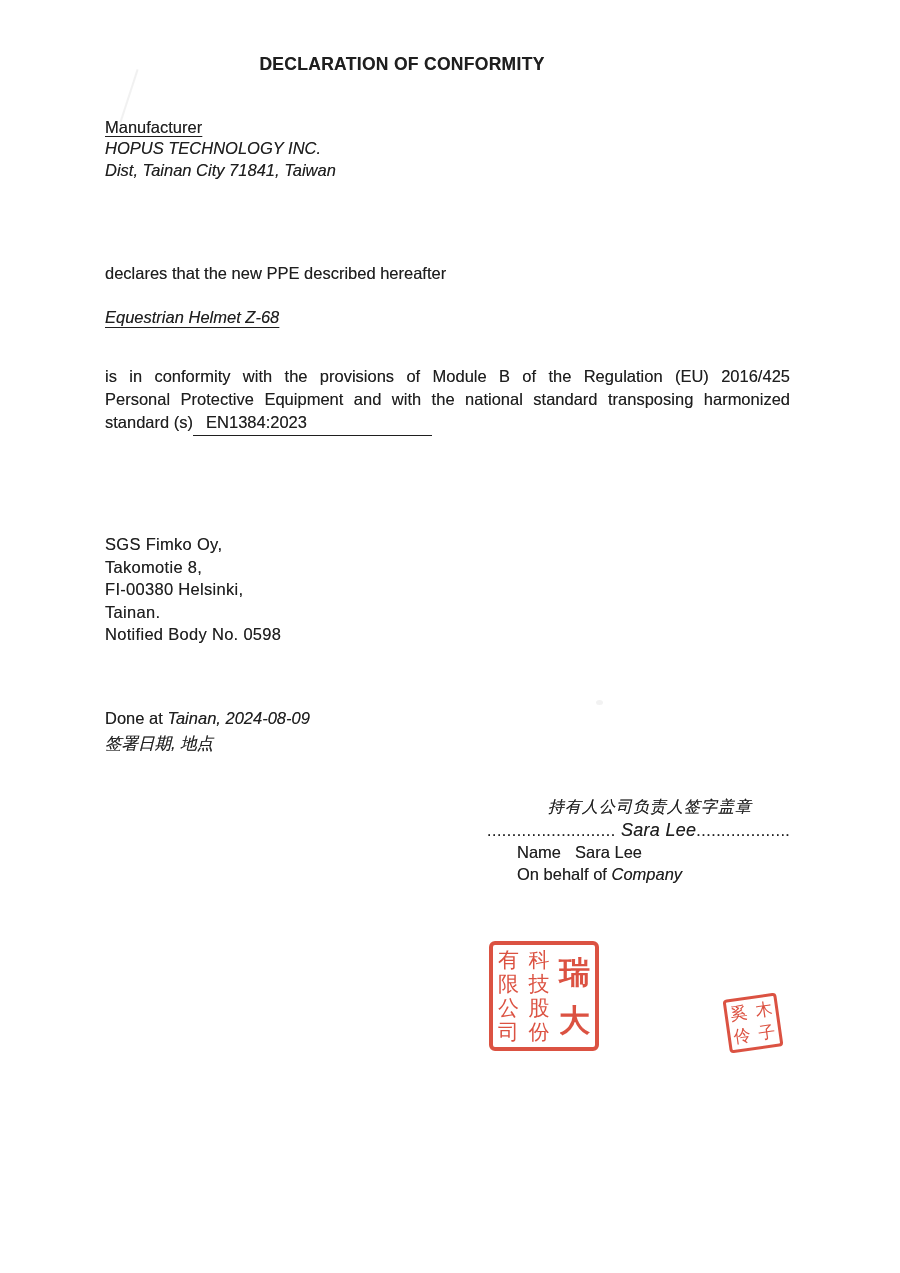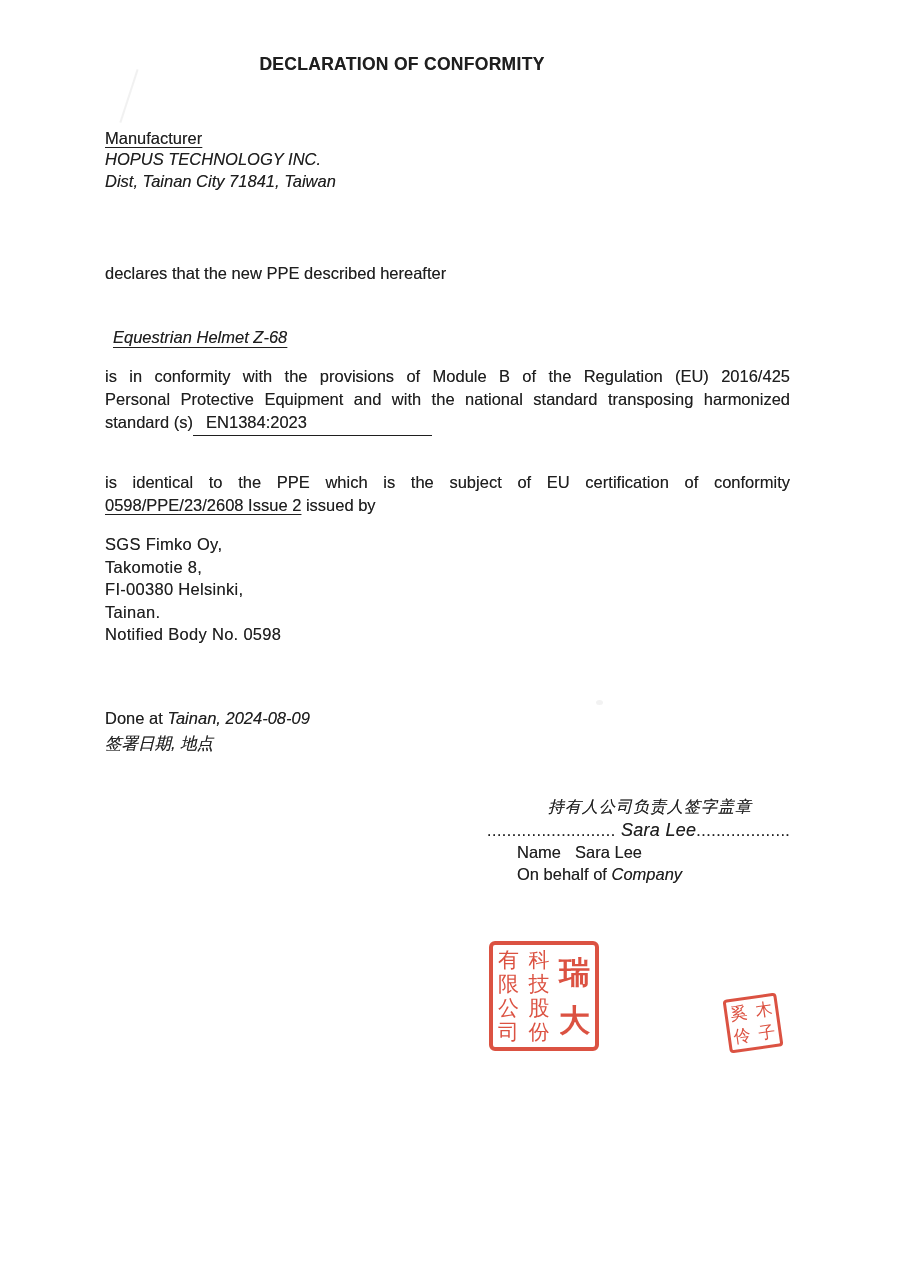--- a/index.html
+++ b/index.html
@@ -14,23 +14,23 @@
     text-shadow:0 0 .4px rgba(20,20,20,.55);
   }
   .abs{position:absolute;}
   .title{
     top:54px;left:0;width:804px;
     text-align:center;font-weight:700;font-size:17.5px;letter-spacing:.3px;
   }
   .block{line-height:21.3px;}
   .ital{font-style:italic;}
   .uline{text-decoration:underline;text-underline-offset:3px;}
-  .manufacturer{top:128px;left:105px;}
+  .manufacturer{top:117px;left:105px;}
   .declares{top:264px;left:105px;}
-  .product{top:328px;left:105px;font-style:italic;text-decoration:underline;text-underline-offset:4px;margin-left:8px;}
+  .product{top:308px;left:105px;font-style:italic;text-decoration:underline;text-underline-offset:4px;}
   .para1{top:365px;left:105px;width:685px;line-height:23px;}
   .para2{top:471px;left:105px;width:685px;line-height:23px;}
   .jline{text-align:justify;text-align-last:justify;}
   .blank{
     display:inline-block;width:226px;
     border-bottom:1.7px solid #1f1f1f;
     padding:0 0 1px 13px;
     vertical-align:baseline;
   }
   .notified{top:533px;left:105px;line-height:22.6px;letter-spacing:.3px;}
@@ -84,24 +84,20 @@
   <div class="abs declares">declares that the new PPE described hereafter</div>
 
   <div class="abs product">Equestrian Helmet Z-68</div>
 
   <div class="abs para1">
     <div class="jline">is in conformity with the provisions of Module B of the Regulation (EU) 2016/425</div>
     <div class="jline">Personal Protective Equipment and with the national standard transposing harmonized</div>
     <div><span>standard (s)</span><span class="blank"><span>EN1384:2023</span></span></div>
   </div>
 
-  <div class="abs para2">
-    <div class="jline">is identical to the PPE which is the subject of EU certification of conformity</div>
-    <div><span class="uline">0598/PPE/23/2608 Issue 2</span><span> issued by</span></div>
-  </div>
 
   <div class="abs notified">
     <div>SGS Fimko Oy,</div>
     <div>Takomotie 8,</div>
     <div>FI-00380 Helsinki,</div>
     <div>Tainan.</div>
     <div>Notified Body No. 0598</div>
   </div>
 
   <div class="abs done">

